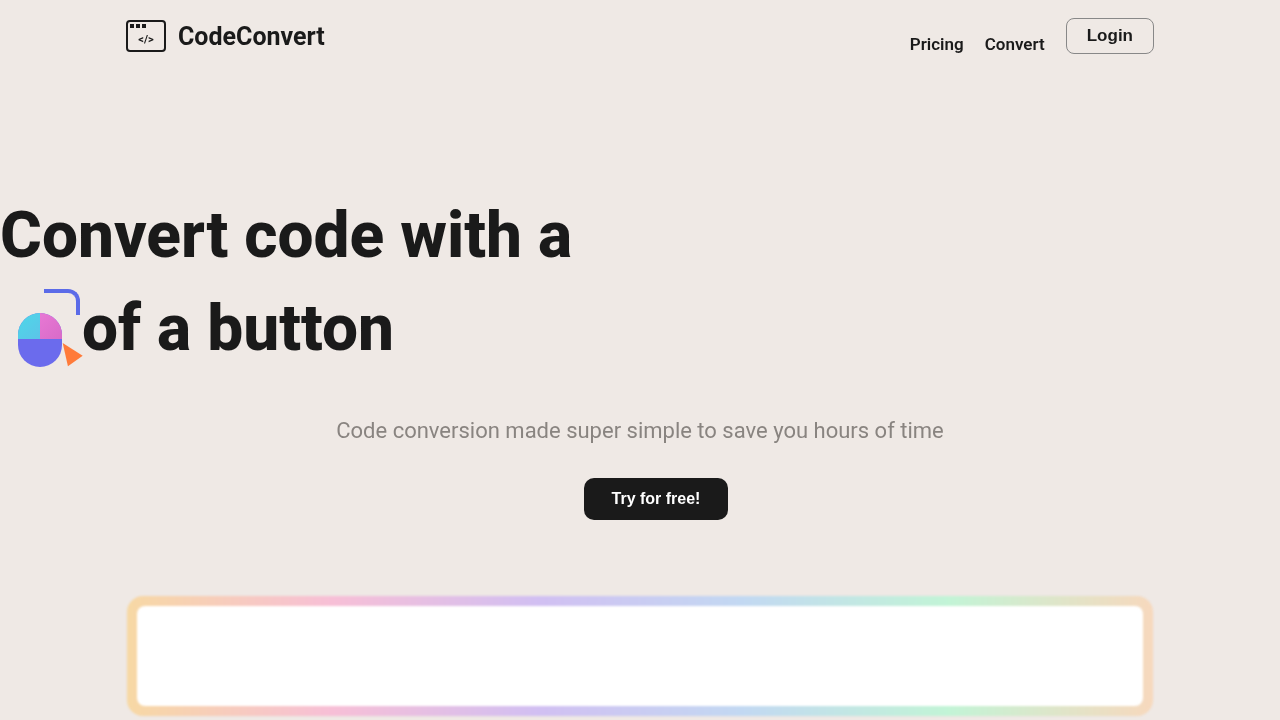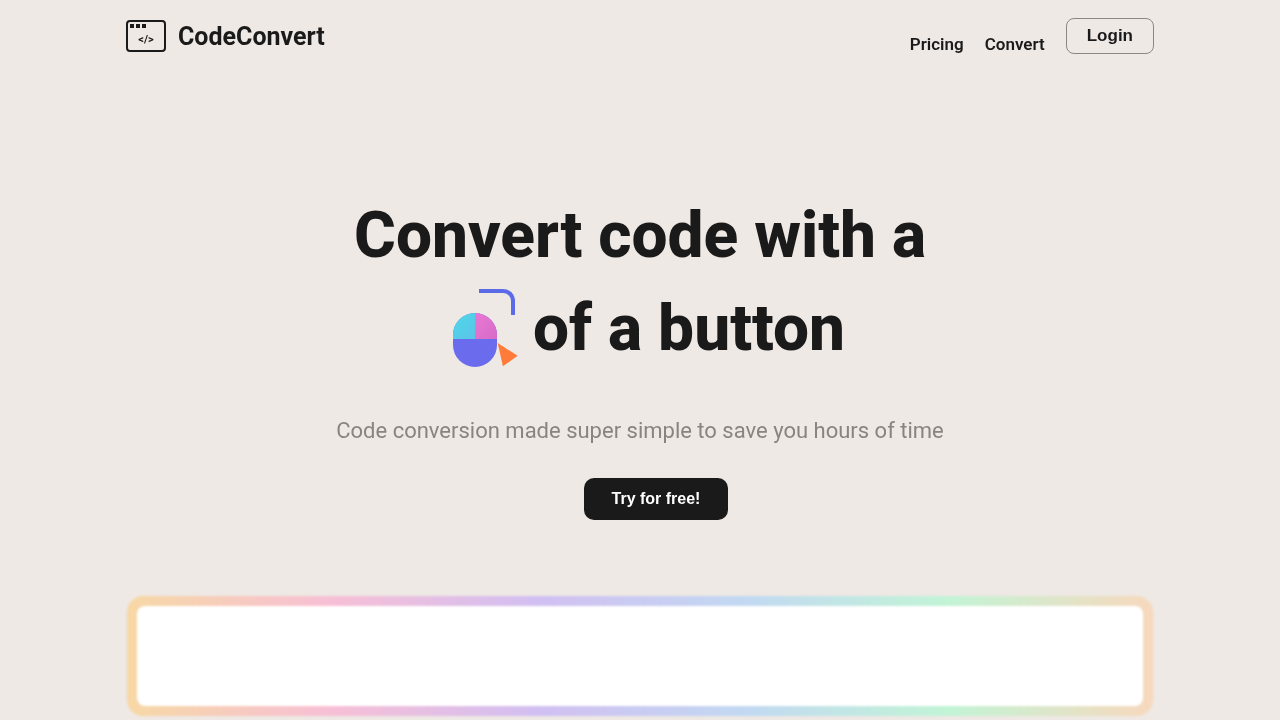--- a/index.html
+++ b/index.html
@@ -81,26 +81,26 @@
       text-align: center;
       padding-top: 118px;
     }
     .hero-title {
       font-size: 64px;
       font-weight: 800;
       color: #1a1a1a;
       line-height: 1.45;
       display: flex;
       flex-direction: column;
-      align-items: center;
+      align-items: flex-start;
     }
     .hero-title-line2 {
       display: flex;
       align-items: center;
-      gap: 18px;
+      gap: 2px;
     }
     .click-icon {
       position: relative;
       width: 80px;
       height: 80px;
       display: inline-block;
     }
     .mouse-body {
       position: absolute;
       left: 18px;

